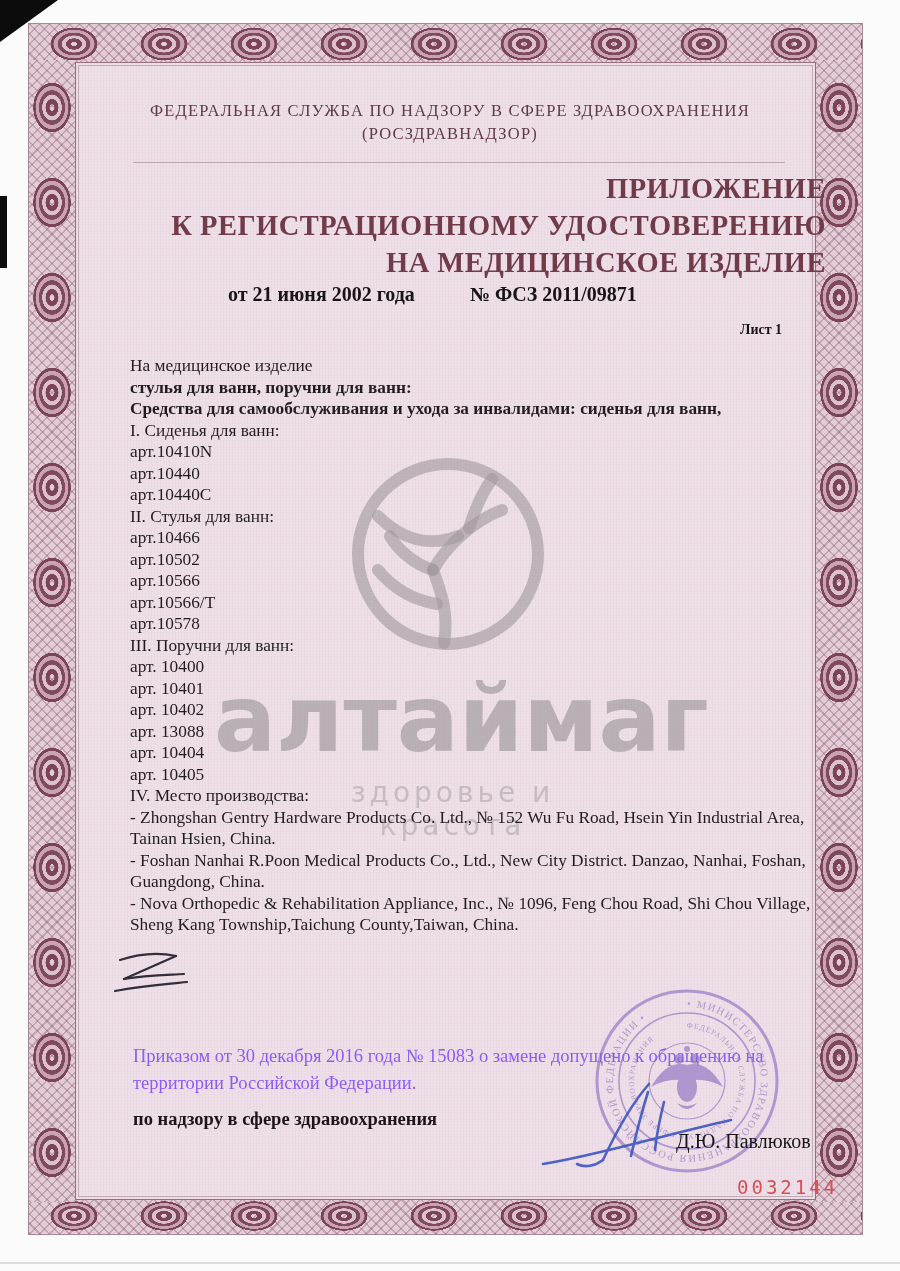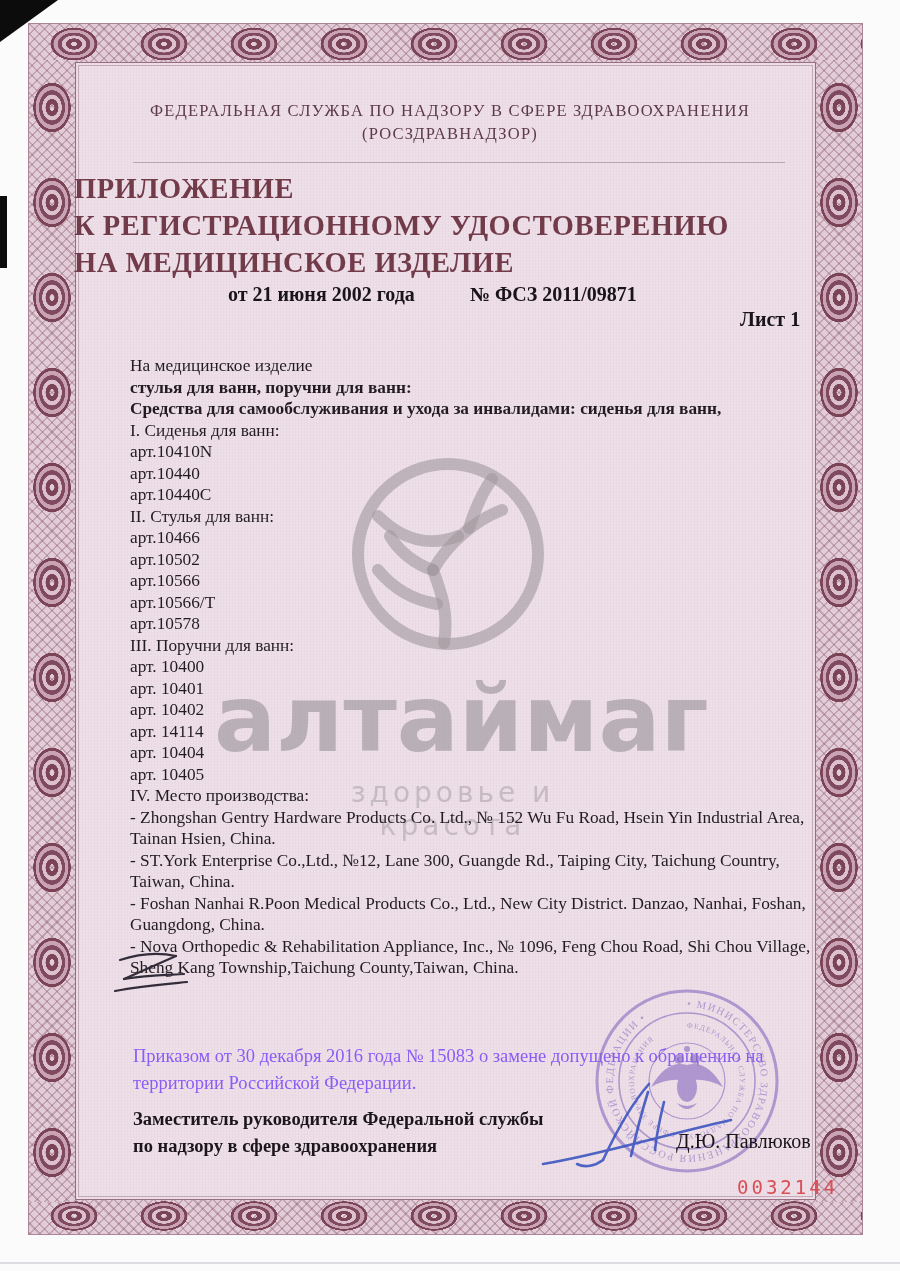--- a/index.html
+++ b/index.html
@@ -33,24 +33,24 @@
         repeating-linear-gradient(90deg, rgba(196,156,176,.07) 0 1px, rgba(0,0,0,0) 1px 3px);
       border:1px solid rgba(122,74,94,.75);box-sizing:border-box;}
   .content::before{content:"";position:absolute;left:2px;top:2px;right:2px;bottom:2px;
       border:1px solid rgba(122,74,94,.35);}
 
   
   .abs{position:absolute;}
   .agency{left:74px;width:752px;text-align:center;color:#5c3a46;
       font-size:16.5px;letter-spacing:1.2px;}
   .hrule{left:133px;top:162px;width:652px;height:1px;background:rgba(120,80,100,.40);}
-  .title{left:74px;top:170px;width:752px;text-align:left;color:#713b4a;
+  .title{left:74px;top:170px;width:752px;text-align:right;color:#713b4a;
       font-weight:bold;font-size:28.5px;line-height:37px;letter-spacing:.5px;}
   .dateline{font-weight:bold;color:#191419;font-size:20px;}
-  .sheet{font-weight:bold;color:#191419;font-size:20px;}
+  .sheet{font-weight:bold;color:#191419;font-size:14px;margin-top:14px;}
   .body-flow{left:130px;top:355px;width:692px;color:#221c22;font-size:17.3px;line-height:21.5px;}
   .body-flow .b{font-weight:bold;}
   .order{left:133px;top:1043px;width:708px;color:#8b5cf6;font-size:18.5px;line-height:27px;}
   .deputy{left:133px;top:1106px;width:440px;color:#1c161c;font-weight:bold;
       font-size:18.5px;line-height:27px;}
   .signer{left:676px;top:1130px;font-weight:normal;color:#191419;font-size:20px;}
   .serial{left:737px;top:1176px;color:#d94f56;font-family:"DejaVu Sans Mono",monospace;
       font-size:19px;letter-spacing:3px;}
 
   
@@ -124,46 +124,44 @@
         <div>II. Стулья для ванн:</div>
         <div>арт.10466</div>
         <div>арт.10502</div>
         <div>арт.10566</div>
         <div>арт.10566/Т</div>
         <div>арт.10578</div>
         <div>III. Поручни для ванн:</div>
         <div>арт. 10400</div>
         <div>арт. 10401</div>
         <div>арт. 10402</div>
-        <div>арт. 14114</div>
+        <div>арт. 13088</div>
         <div>арт. 10404</div>
         <div>арт. 10405</div>
         <div>IV. Место производства:</div>
       </div>
     <div>
 
     <div>- Zhongshan Gentry Hardware Products Co. Ltd., № 152 Wu Fu Road, Hsein Yin Industrial Area, Tainan Hsien, China.</div>
-        <div>- ST.York Enterprise Co.,Ltd., №12, Lane 300, Guangde Rd., Taiping City, Taichung Country, Taiwan, China.</div>
         <div>- Foshan Nanhai R.Poon Medical Products Co., Ltd., New City District. Danzao, Nanhai, Foshan, Guangdong, China.</div>
         <div>- Nova Orthopedic &amp; Rehabilitation Appliance, Inc., № 1096, Feng Chou Road, Shi Chou Village, Sheng Kang Township,Taichung County,Taiwan, China.</div>
       </div>
   </div>
 
   <svg class="abs" style="left:112px;top:946px" width="78" height="54" viewBox="0 0 78 54">
     <g fill="none" stroke="#332c3a" stroke-width="2.2" stroke-linecap="round">
       <path d="M8,14 C26,8 46,6 64,10"></path>
       <path d="M64,10 L12,33"></path>
       <path d="M12,33 C34,29 54,29 72,28"></path>
       <path d="M3,45 C28,40 54,38 75,36"></path>
     </g>
   </svg>
 
   <div class="abs order">Приказом от 30 декабря 2016 года № 15083 о замене допущено к обращению на территории Российской Федерации.</div>
   <div class="abs deputy">
-    <div>Заместитель руководителя Федеральной службы</div>
     <div>по надзору в сфере здравоохранения</div>
   </div>
 
   <svg class="abs" style="left:591px;top:985px;opacity:.62" width="192" height="192" viewBox="0 0 192 192">
     <defs>
       <path id="oring" d="M96,22 a74,74 0 1,1 -0.05,0"></path>
       <path id="iring" d="M96,43 a53,53 0 1,1 -0.05,0"></path>
     </defs>
     <g fill="none" stroke="#8a6cc0">
       <circle cx="96" cy="96" r="90" stroke-width="3"></circle>

